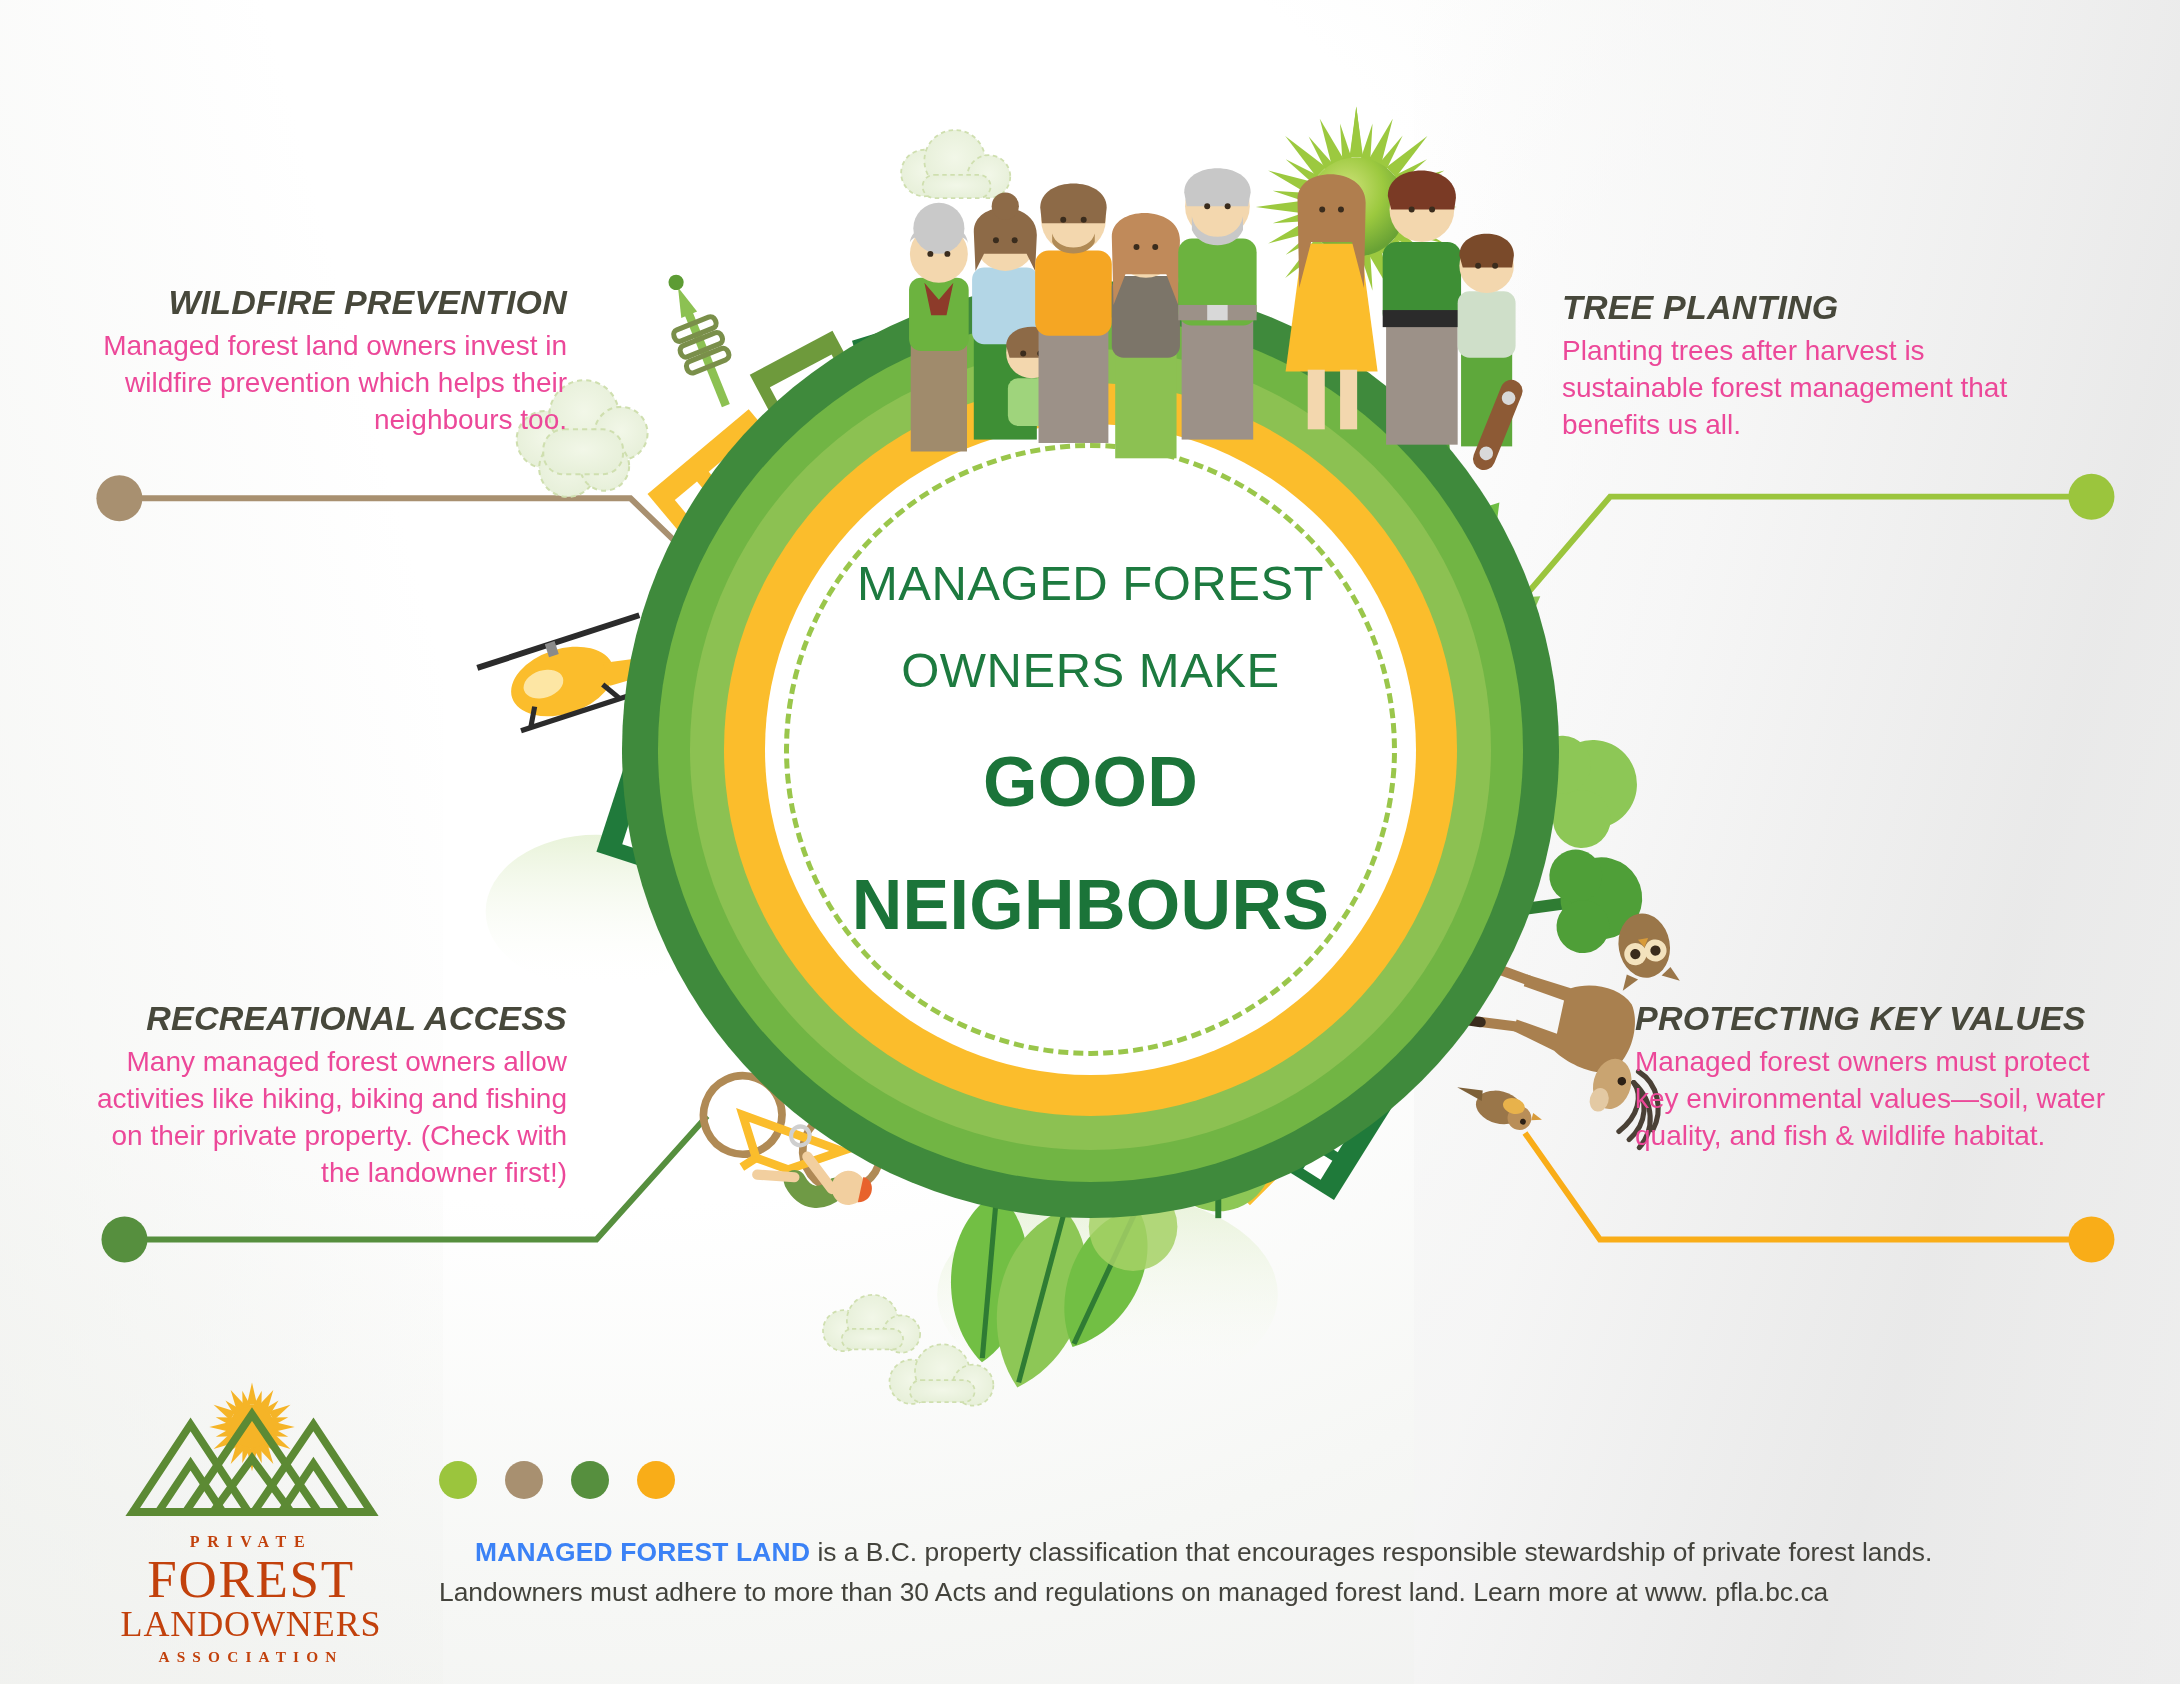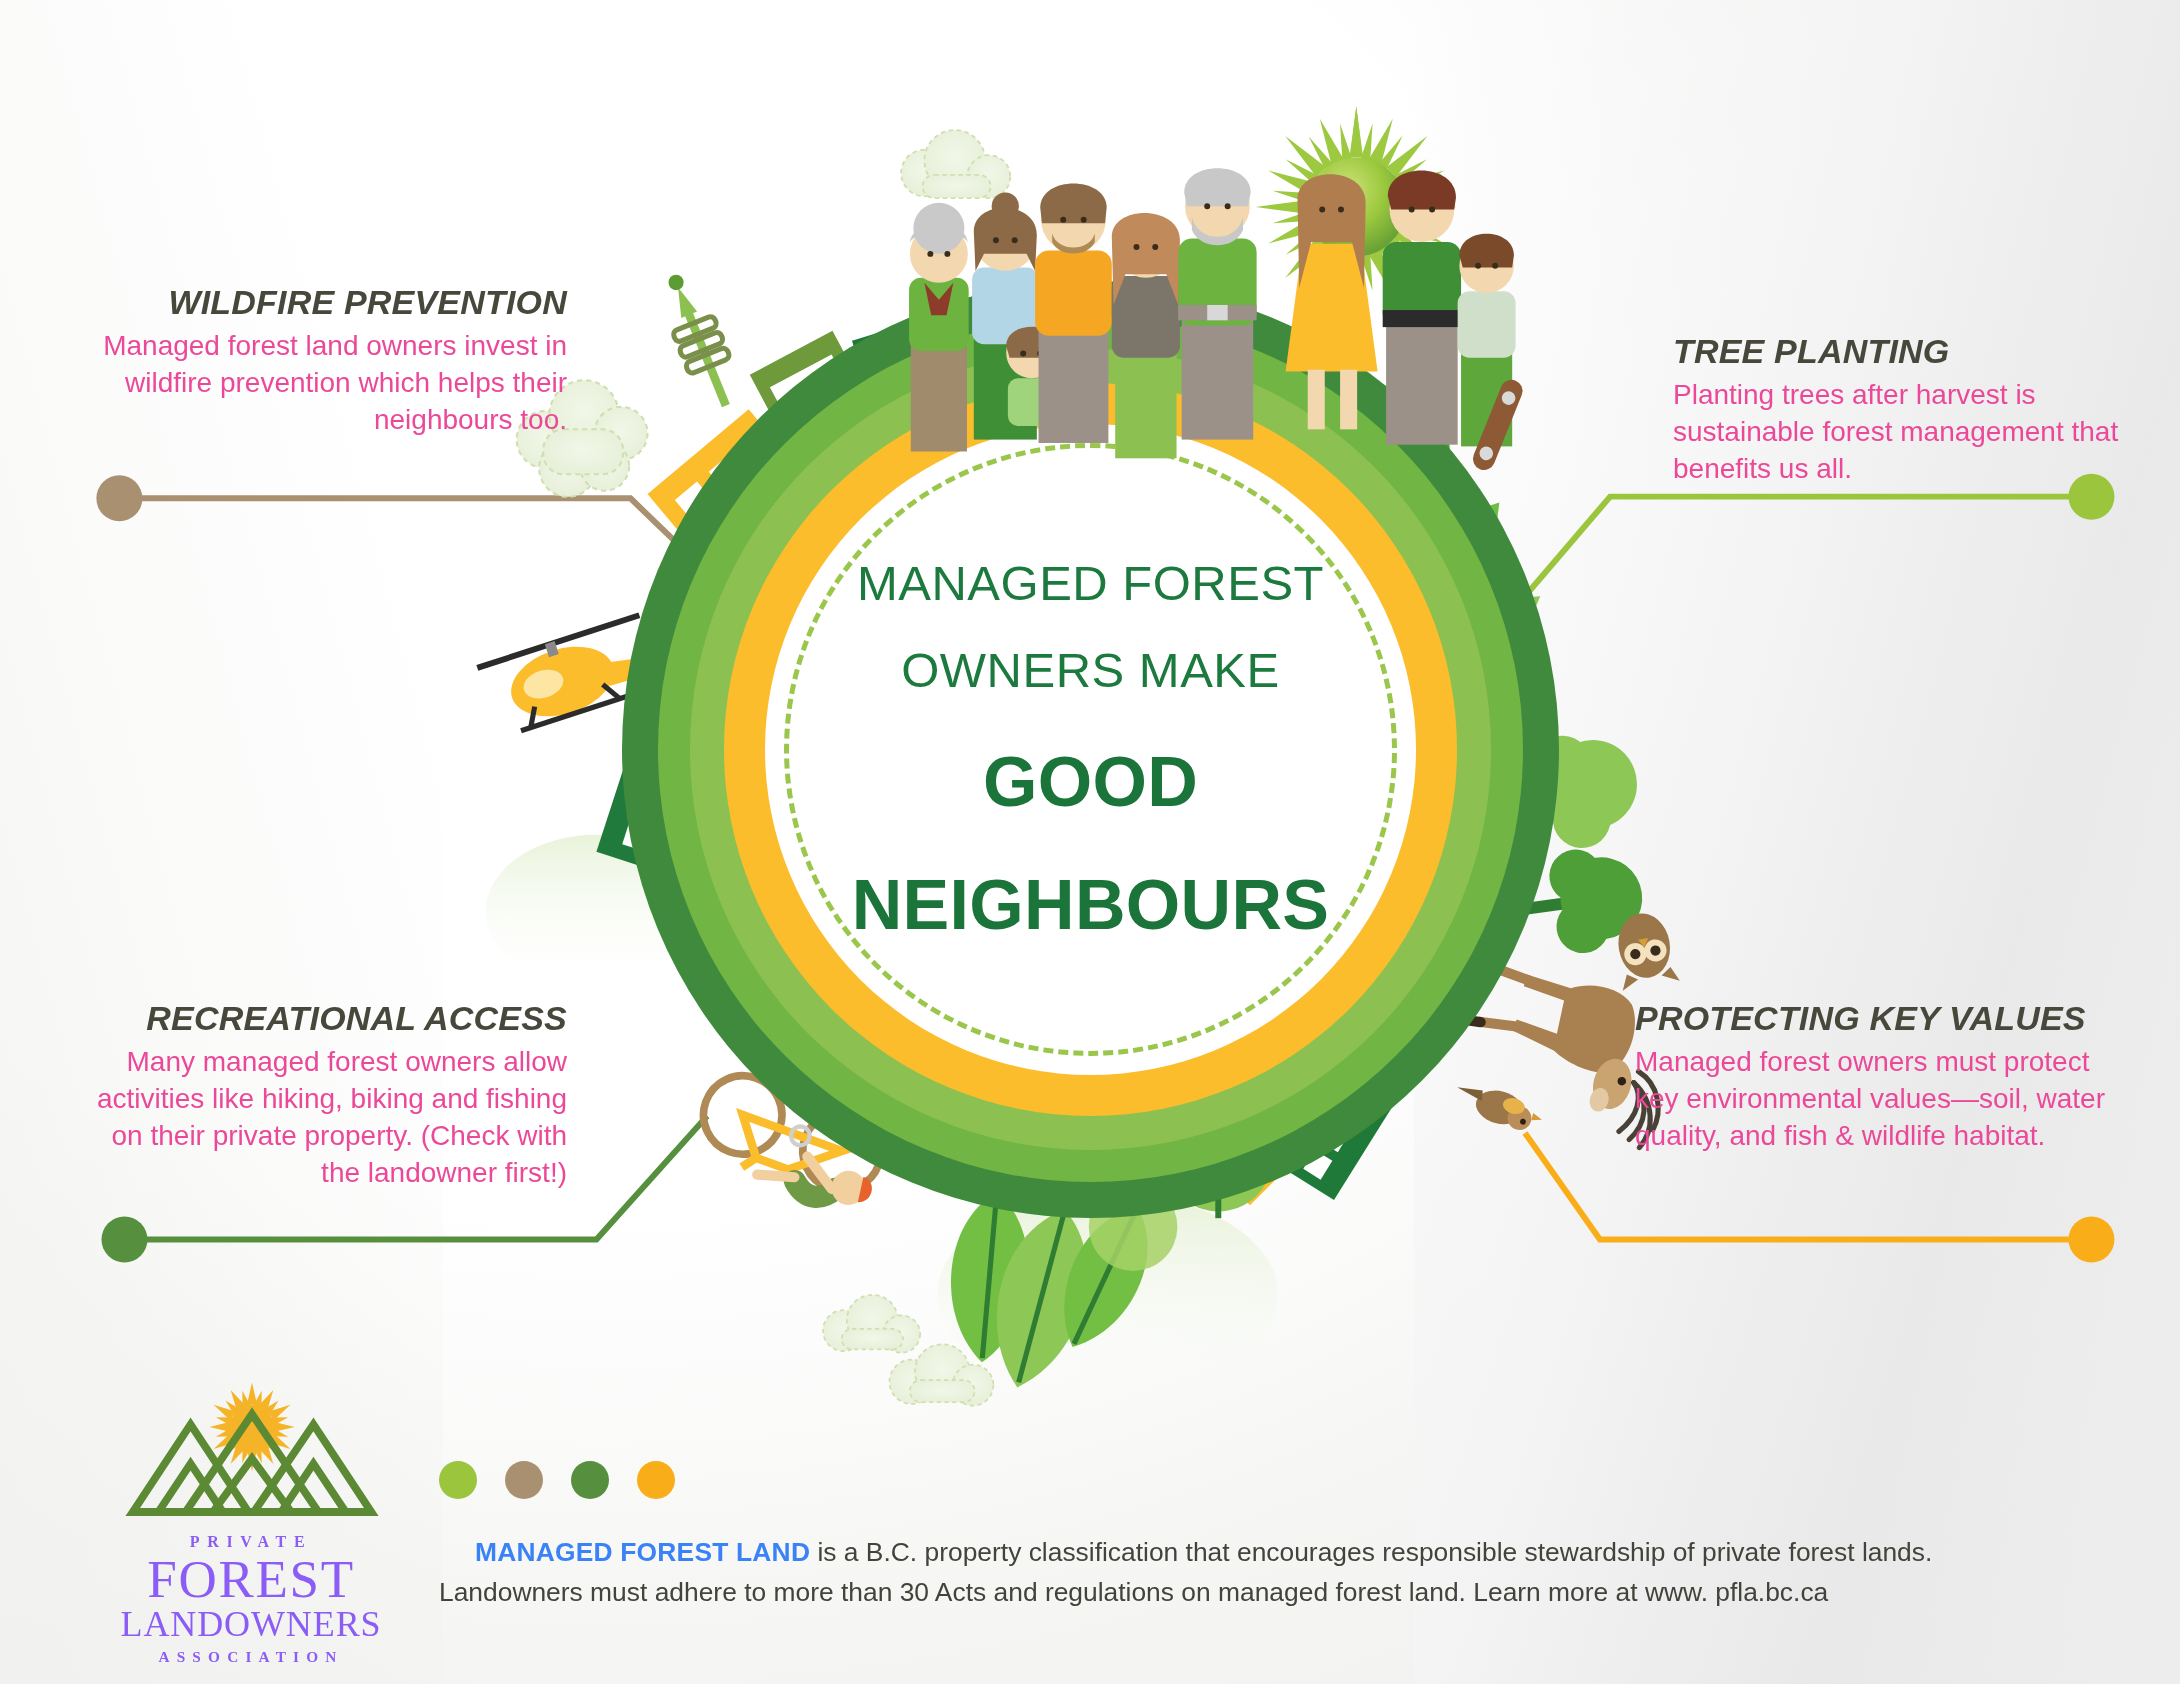--- a/index.html
+++ b/index.html
@@ -22,21 +22,21 @@
   
   .callout{position:absolute;}
   .callout h2{
     margin:0 0 8.5px 0;font-size:34px;letter-spacing:0.2px;font-weight:bold;
     color:#47483b;line-height:1.02;font-style:italic;
   }
   .callout p{
     margin:0;font-size:28px;line-height:1.32;color:#ec4899;font-weight:400;
   }
   .c-tl{left:81px;top:285px;width:486px;text-align:right;}
-  .c-tr{left:1673px;top:290px;width:494px;text-align:left;margin-top:44px;}
+  .c-tr{left:1562px;top:290px;width:494px;text-align:left;}
   .c-bl{left:81px;top:1001px;width:486px;text-align:right;}
   .c-br{left:1635px;top:1001px;width:494px;text-align:left;}
 
   
   .conn{position:absolute;left:0;top:0;width:2181px;height:1685px;pointer-events:none;}
 
   
   .globe-wrap{position:absolute;left:622px;top:281px;width:937px;height:937px;}
   .ring{position:absolute;border-radius:50%;}
   .ring-outer{left:0;top:0;width:937px;height:937px;background:#3f8a3c;}
@@ -46,21 +46,21 @@
   .ring-white{left:143px;top:143px;width:651px;height:651px;background:#ffffff;}
   .ring-dash{left:162px;top:162px;width:613px;height:613px;border:5.1px dashed #9ac64b;box-sizing:border-box;background:transparent;}
 
   .center-text{position:absolute;left:143px;top:143px;width:651px;height:651px;
     display:flex;flex-direction:column;align-items:center;justify-content:center;text-align:center;gap:32px;}
   .ct-1{font-size:49px;color:#1d7a3f;letter-spacing:0.5px;line-height:1.12;font-weight:500;}
   .ct-2{font-size:70px;color:#1b7439;font-weight:bold;line-height:1.08;margin-top:15.3px;letter-spacing:0.3px;}
 
   
   .logo{position:absolute;left:124px;top:1380px;width:256px;height:256px;}
-  .logo-text{position:absolute;left:102px;top:1533px;width:298px;text-align:center;color:#8b5cf6;}
+  .logo-text{position:absolute;left:102px;top:1533px;width:298px;text-align:center;color:#c2410c;}
   .lt-private{font-size:16px;letter-spacing:7.7px;font-weight:bold;font-family:"Liberation Serif",serif;}
   .lt-forest{font-size:53px;letter-spacing:1.7px;font-family:"Liberation Serif",serif;line-height:1;margin-top:1.7px;}
   .lt-landowners{font-size:36px;letter-spacing:0.9px;font-family:"Liberation Serif",serif;line-height:1.05;}
   .lt-assoc{font-size:15.3px;letter-spacing:7.2px;font-weight:bold;font-family:"Liberation Serif",serif;margin-top:5px;}
 
   .dots{position:absolute;left:439px;top:1461px;display:flex;gap:28px;}
   .dot{width:38px;height:38px;border-radius:50%;}
 
   .footnote{position:absolute;left:439px;top:1533px;width:1627px;
     font-size:26.4px;line-height:1.5;color:#43433c;}

